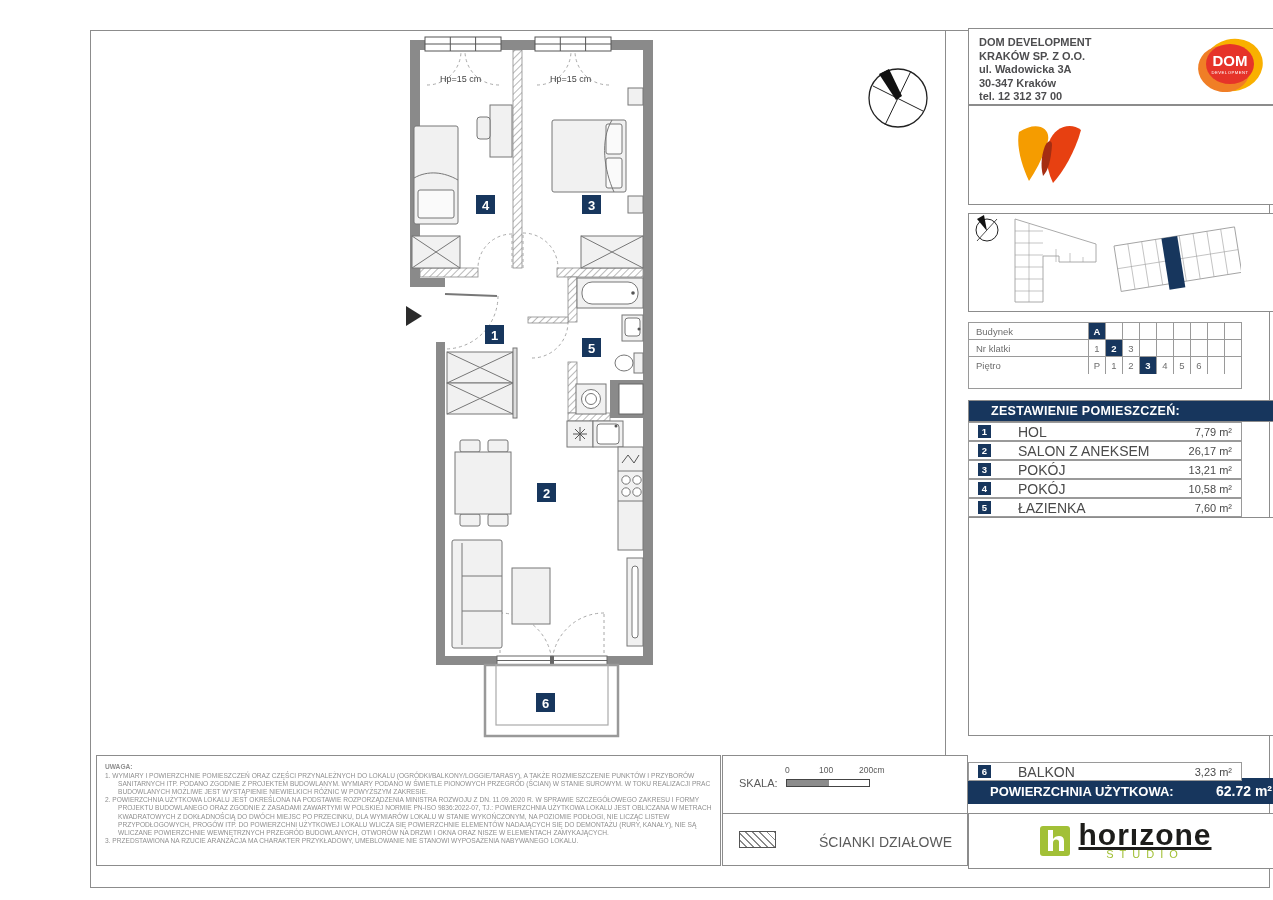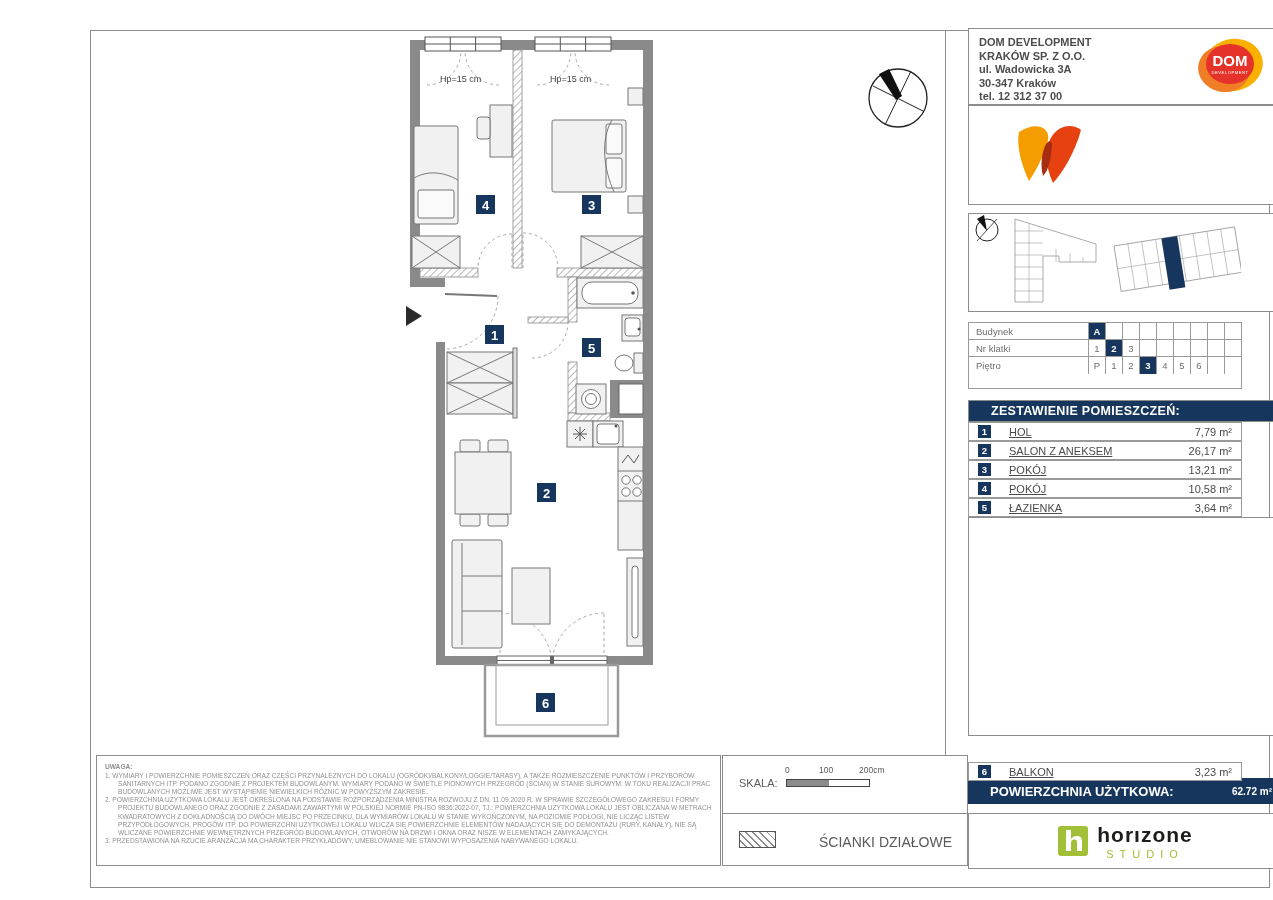--- a/index.html
+++ b/index.html
@@ -24,46 +24,46 @@
   .ut-cell{width:16px;border-left:1px solid #9a9a9a;font-size:9.5px;color:#6e6e6e;
            text-align:center;padding-top:2.5px;}
   .ut-cell.hl{background:#17365D;color:#fff;font-weight:bold;}
   .navy-bar{background:#17365D;color:#fff;display:flex;align-items:center;
             justify-content:space-between;padding:0 22px;font-weight:bold;}
   #rooms-header{top:400px;height:22px;font-size:12.5px;letter-spacing:.3px;}
   .room-row{left:968px;width:274px;height:19px;border:1px solid #9a9a9a;background:#fff;
             display:flex;align-items:center;padding:0 9px;}
   .badge{width:13px;height:13px;background:#17365D;color:#fff;font-size:9.5px;font-weight:bold;
          display:flex;align-items:center;justify-content:center;flex:0 0 13px;}
-  .room-name{font-size:11px;color:#4a4a4a;margin-left:18px;flex:1;text-decoration:underline;}
+  .room-name{font-size:14px;color:#4a4a4a;margin-left:27px;flex:1;}
   .room-area{font-size:11px;color:#4a4a4a;}
   #empty-box{top:517px;height:219px;}
   #total-bar{top:736px;height:26px;left:968px;width:326px;font-size:13px;margin-top:42px;}
-  #total-bar .val{font-size:10px;}
+  #total-bar .val{font-size:14px;}
   #balkon-row{top:762px;}
   #studio-box{top:813px;height:56px;display:flex;align-items:center;justify-content:center;}
   
   #notes-box{left:96px;top:755px;width:625px;height:111px;border:1px solid #8c8c8c;
              padding:7px 8px;color:#8f8f8f;font-size:6.6px;line-height:8.1px;}
   #notes-box .note{padding-left:13px;text-indent:-13px;}
   #notes-title{font-weight:bold;margin-bottom:1px;}
   #scale-box{left:722px;top:755px;width:246px;height:59px;border:1px solid #8c8c8c;}
   #legend-box{left:722px;top:813px;width:246px;height:53px;border:1px solid #8c8c8c;}
   .scale-label{left:16px;top:21px;font-size:11px;color:#5a5a5a;}
   .scale-tick{font-size:8.5px;color:#5a5a5a;top:9px;}
   #scale-bar{left:63px;top:23px;width:84px;height:8px;border:1px solid #444;background:#fff;}
   #scale-bar-fill{left:0;top:0;width:42px;height:6px;background:#8c8c8c;}
   #legend-swatch{left:16px;top:17px;width:37px;height:17px;border:1px solid #555;
     background:repeating-linear-gradient(45deg,#ffffff 0 4px,#8a8a8a 4px 5px);}
   #legend-label{left:72px;top:20px;font-size:14px;color:#5a5a5a;margin-left:24px;}
   
   .brand-top{font-size:10px;letter-spacing:4px;font-weight:bold;color:#2b2b2b;}
   .brand-big{font-size:23px;font-weight:800;color:#1d1d1b;line-height:23px;letter-spacing:.5px;}
   
-  .studio-text{font-size:21px;font-weight:bold;color:#1d1d1b;line-height:26px;letter-spacing:1px;}
+  .studio-text{font-size:30px;font-weight:bold;color:#1d1d1b;line-height:26px;letter-spacing:1px;text-decoration:underline;}
   .studio-sub{font-size:11px;letter-spacing:6px;color:#A2C037;text-align:center;margin-top:0px;}
   svg text{font-family:"Liberation Sans",sans-serif;}
 </style>
 </head>
 <body>
 
 <div class="abs" id="sheet-frame"></div>
 <div class="abs" id="col-divider"></div>
 
 <svg class="abs" style="left:400px;top:30px;" width="300" height="740" viewBox="0 0 300 740">
@@ -404,21 +404,21 @@
   <span class="room-area">13,21 m²</span>
 </div>
 <div class="abs room-row" style="top:479px">
   <span class="badge">4</span>
   <span class="room-name">POKÓJ</span>
   <span class="room-area">10,58 m²</span>
 </div>
 <div class="abs room-row" style="top:498px">
   <span class="badge">5</span>
   <span class="room-name">ŁAZIENKA</span>
-  <span class="room-area">3,64 m²</span>
+  <span class="room-area">7,60 m²</span>
 </div>
 
 <div class="abs rbox" id="empty-box"></div>
 
 <div class="abs navy-bar" id="total-bar">
   <span>POWIERZCHNIA UŻYTKOWA:</span>
   <span class="val">62.72 m²</span>
 </div>
 <div class="abs room-row" id="balkon-row">
   <span class="badge">6</span>

